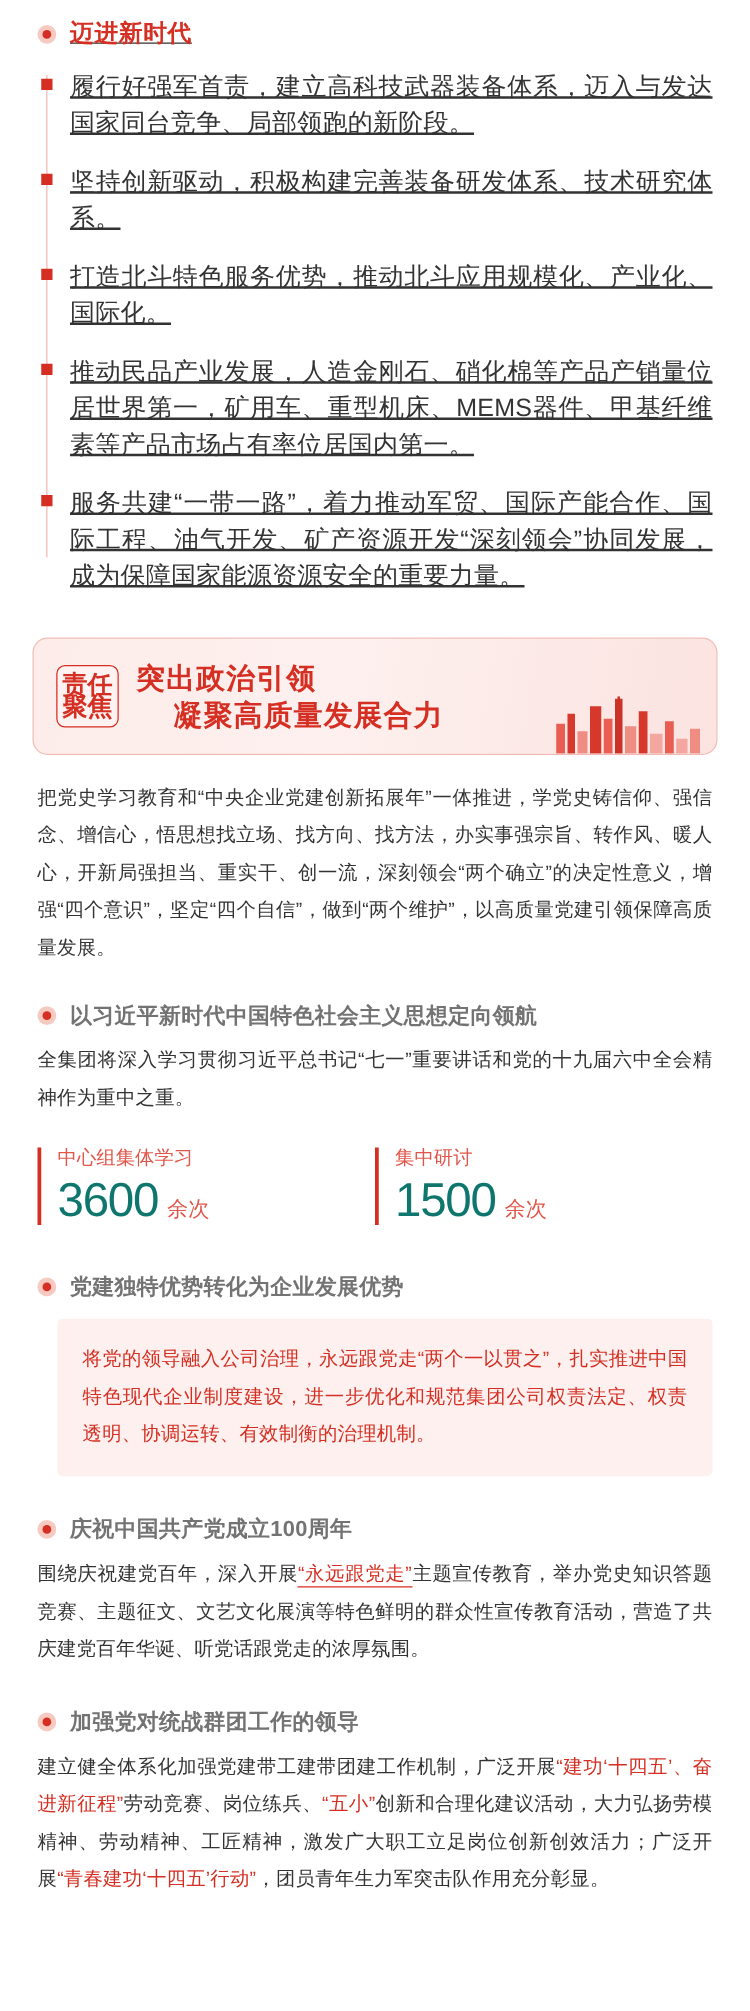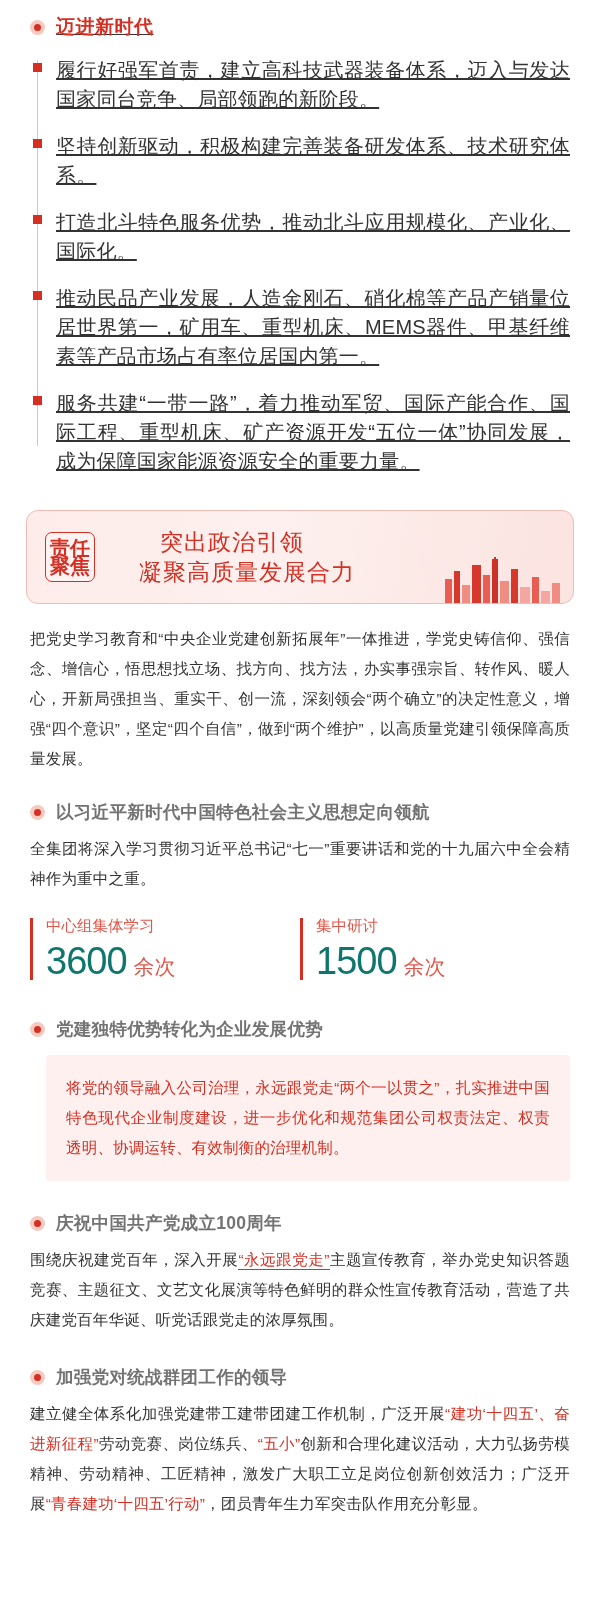--- a/index.html
+++ b/index.html
@@ -129,25 +129,24 @@
     flex: none;
     background: rgba(255,255,255,.35);
   }
   .banner-titles {
     margin-left: 14px;
     z-index: 2;
   }
   .banner-titles .l1,
   .banner-titles .l2 {
     font-size: 23px;
-    font-weight: normal;
+    font-weight: bold;
     color: #d42f22;
     line-height: 30px;
     letter-spacing: 1px;
-    text-align: center;
   }
   .banner-titles .l2 { padding-left: 30px; }
   .skyline {
     position: absolute;
     right: 10px;
     bottom: 0;
     height: 46px;
     width: 120px;
     opacity: .95;
   }
@@ -221,21 +220,21 @@
     gap: 7px;
   }
   .stat .value {
     font-size: 38px;
     font-weight: normal;
     color: #0f766e;
     letter-spacing: -1px;
     line-height: 44px;
   }
   .stat .unit {
-    font-size: 21px;
+    font-size: 17px;
     color: #e0564a;
   }
 
   
   .quote {
     margin: 14px 30px 0 46px;
     background: #fdf0ef;
     border-radius: 4px;
     padding: 18px 20px 18px 20px;
     font-size: 15.5px;
@@ -281,21 +280,21 @@
       <div class="tl-item">
         <span class="sq"></span>
         <p>打造北斗特色服务优势，推动北斗应用规模化、产业化、国际化。</p>
       </div>
       <div class="tl-item">
         <span class="sq"></span>
         <p>推动民品产业发展，人造金刚石、硝化棉等产品产销量位居世界第一，矿用车、重型机床、MEMS器件、甲基纤维素等产品市场占有率位居国内第一。</p>
       </div>
       <div class="tl-item">
         <span class="sq"></span>
-        <p>服务共建“一带一路”，着力推动军贸、国际产能合作、国际工程、重型机床、矿产资源开发“五位一体”协同发展，成为保障国家能源资源安全的重要力量。</p>
+        <p>服务共建“一带一路”，着力推动军贸、国际产能合作、国际工程、油气开发、矿产资源开发“深刻领会”协同发展，成为保障国家能源资源安全的重要力量。</p>
       </div>
     </div>
   </div>
 
   <div class="banner-wrap">
     <div class="banner">
       <div class="banner-tag">
         <span>责任</span>
         <span>聚焦</span>
       </div>

